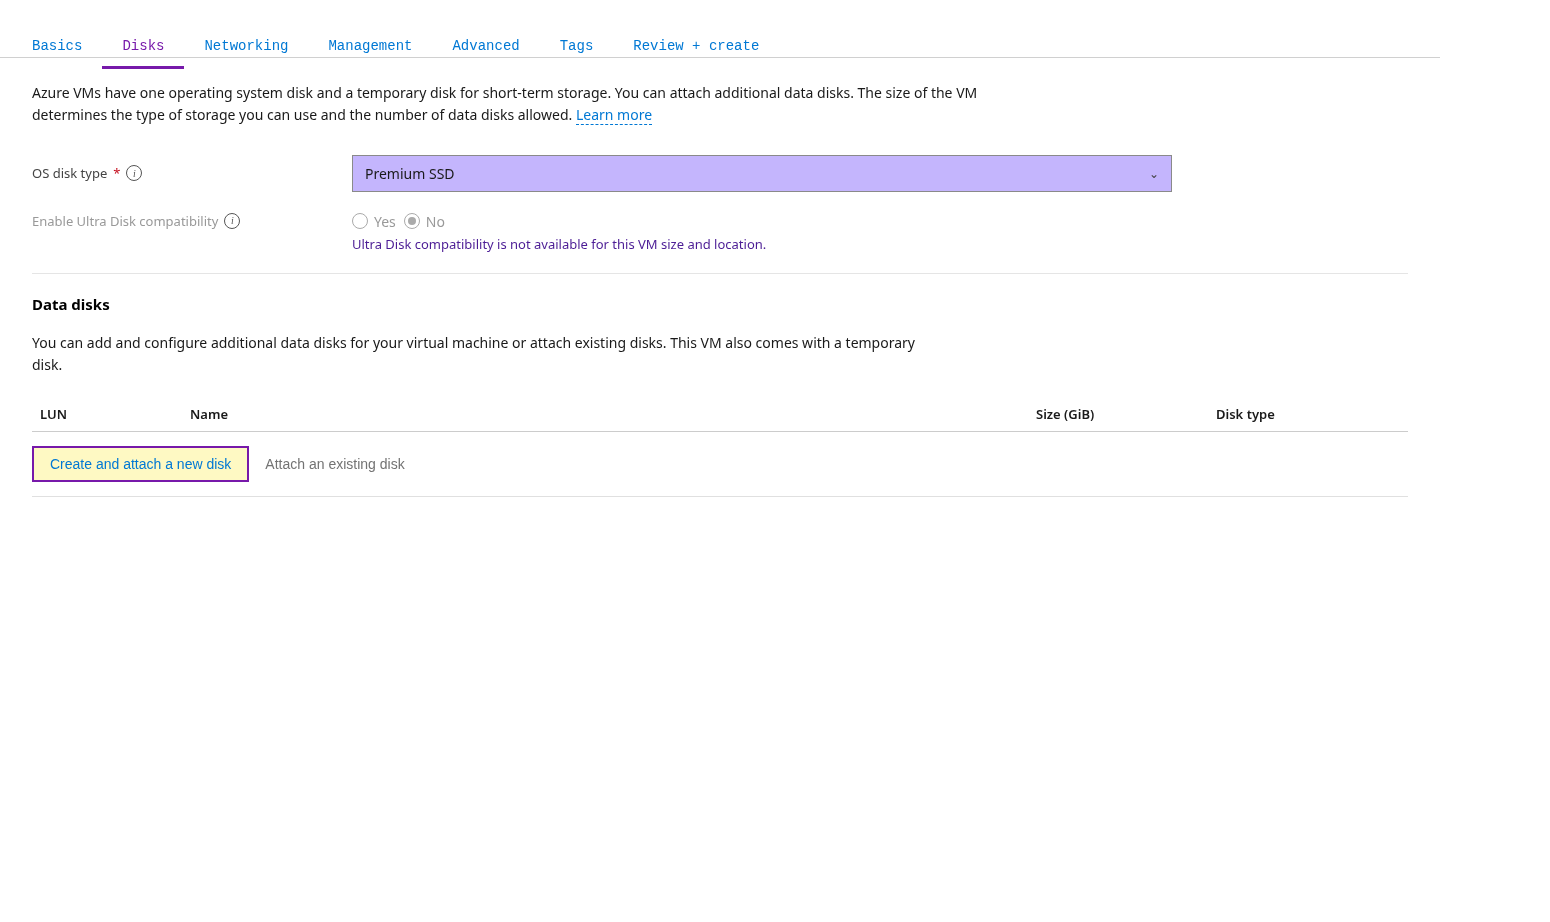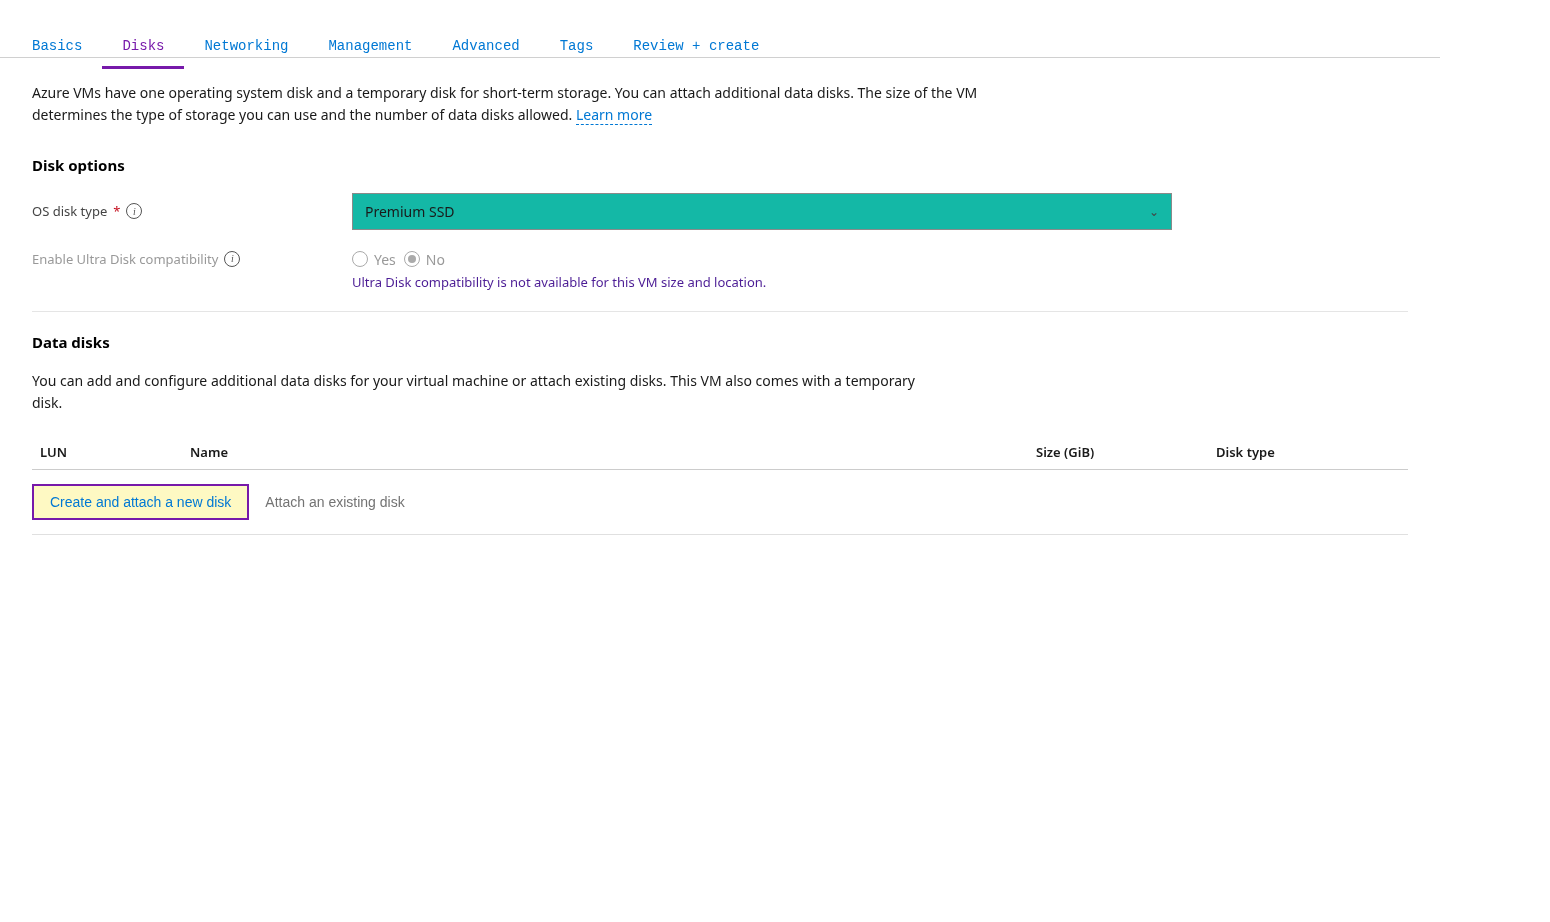--- a/index.html
+++ b/index.html
@@ -123,21 +123,21 @@
       color: #999;
     }
     .select-control {
       display: flex;
       align-items: center;
       border: 1px solid #8a8a8a;
       padding: 8px 12px;
       min-width: 820px;
       justify-content: space-between;
       cursor: pointer;
-      background: #14b8a6;
+      background: #c4b5fd;
     }
     .select-value {
       font-size: 14px;
       color: #1a1a1a;
     }
     .select-chevron {
       font-size: 12px;
       color: #444;
     }
     .radio-group {
@@ -263,21 +263,20 @@
   </div>
 
   <div class="content">
 
     <p class="description-text">
       <span>Azure VMs have one operating system disk and a temporary disk for short-term storage. You can attach additional data disks. The size of the VM determines the type of storage you can use and the number of data disks allowed.</span>
       <a class="learn-more" href="#">Learn more</a>
     </p>
 
     <div>
-      <div class="section-title">Disk options</div>
 
       <div class="form-row">
         <label class="form-label">
           <span>OS disk type</span>
           <span class="required">*</span>
           <span class="info-icon">i</span>
         </label>
         <div class="select-control">
           <span class="select-value">Premium SSD</span>
           <span class="select-chevron">⌄</span>

